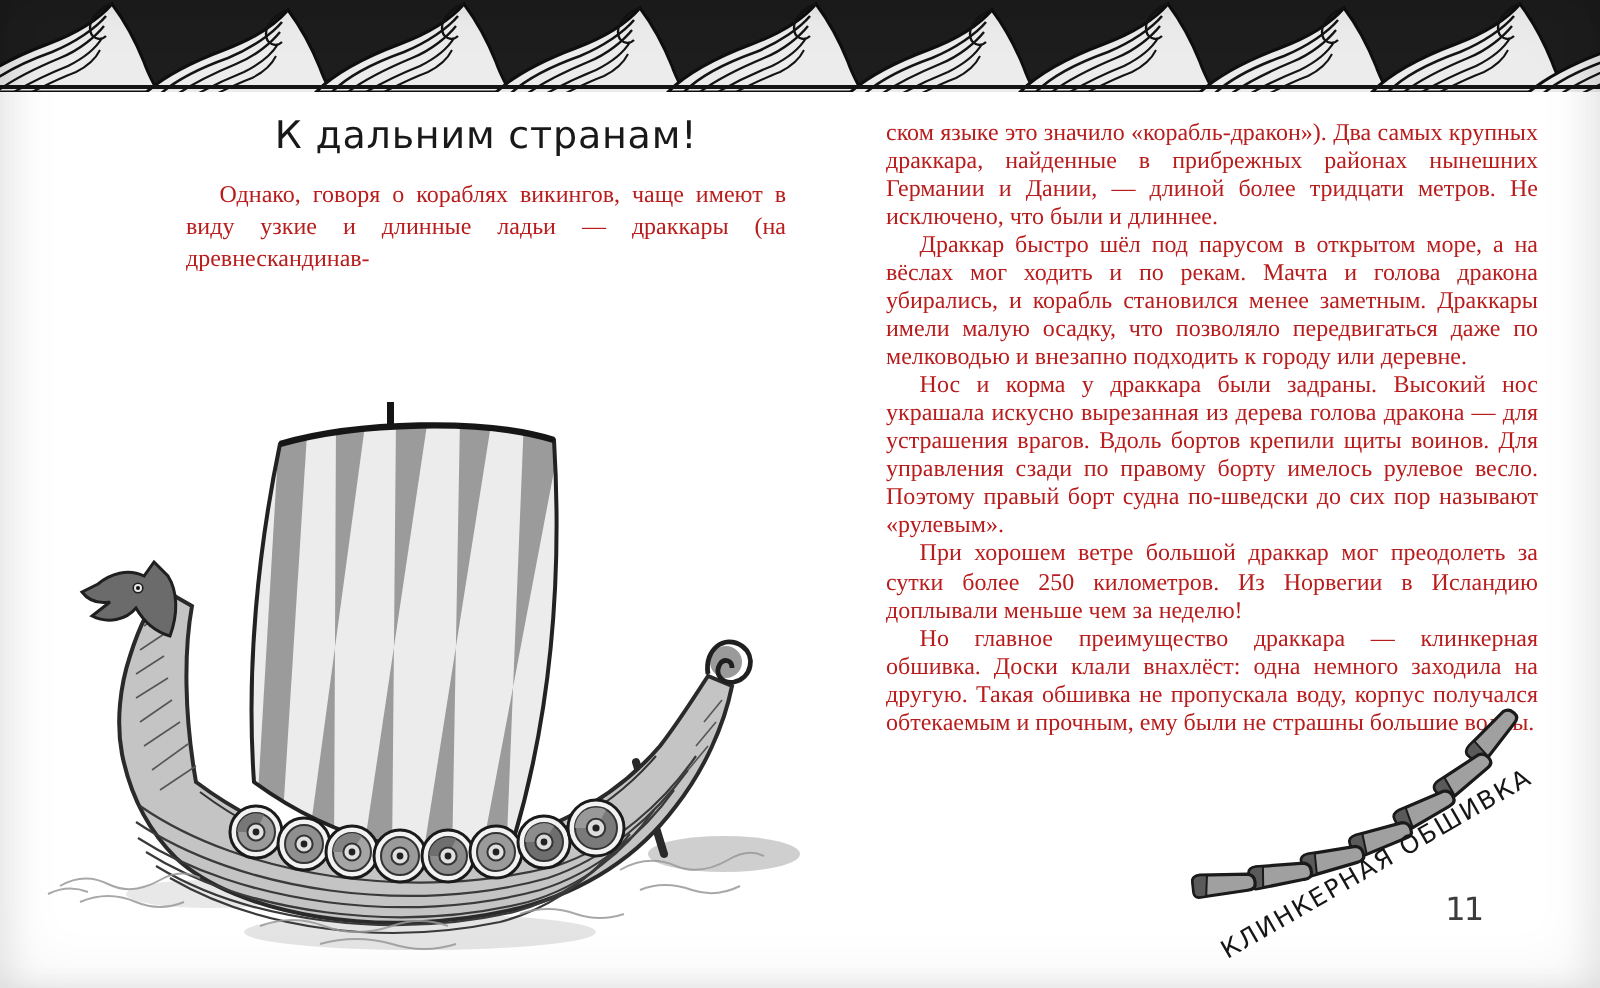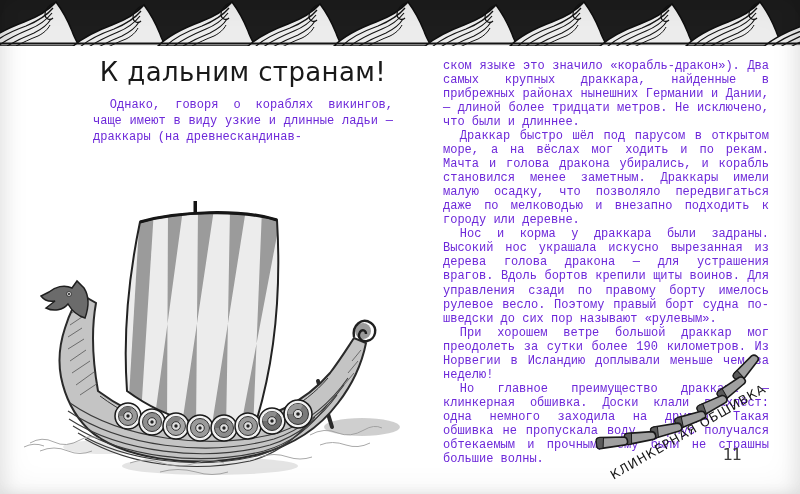--- a/index.html
+++ b/index.html
@@ -11,24 +11,24 @@
   }
   .page-shade{
     position:absolute;inset:0;pointer-events:none;
     box-shadow:inset 0 0 34px rgba(0,0,0,0.07), inset 8px 0 14px rgba(0,0,0,0.05), inset -8px 0 14px rgba(0,0,0,0.05);
   }
   .wave-band{position:absolute;left:0;top:0;width:800px;height:46px;}
   .left-col{position:absolute;left:93px;top:57px;width:300px;}
   .right-col{position:absolute;left:443px;top:59px;width:326px;}
   .title{
     font-family:"DejaVu Sans", sans-serif;
-    font-size:26px;font-weight:500;letter-spacing:.4px;
+    font-size:19px;font-weight:500;letter-spacing:.4px;
     text-align:center;color:#191919;margin:0 0 11px 0;
   }
-  .body-text p{margin:0;font-size:12px;text-align:justify;color:#6d28d9;font-family:Liberation Mono, monospace;}
+  .body-text p{margin:0;font-size:12px;text-align:justify;color:#b91c1c;}
   .left-col .body-text p{line-height:1.32;}
   .right-col .body-text p{line-height:1.17;}
   .body-text p.indent{text-indent:1.4em;}
   .ship{position:absolute;left:10px;top:195px;width:390px;height:295px;}
   .clinker{position:absolute;left:588px;top:350px;width:185px;height:105px;}
   .clinker-caption{
     position:absolute;left:598px;top:424px;width:180px;
     transform:rotate(-30deg);transform-origin:50% 50%;
     font-family:"DejaVu Sans", sans-serif;font-size:12.5px;font-weight:500;
     letter-spacing:1px;color:#161616;text-align:center;white-space:nowrap;
@@ -215,21 +215,21 @@
     <path d="M150,277 q18,-5 36,0 q16,5 32,0"></path>
     <path d="M250,262 q14,-5 28,0 q12,4 24,0"></path>
   </g>
 </svg>
 
 <div class="right-col">
   <div class="body-text">
     <p>ском языке это значило «корабль-дракон»). Два самых крупных драккара, найденные в прибрежных районах нынешних Германии и Дании, — длиной более тридцати метров. Не исключено, что были и длиннее.</p>
     <p class="indent">Драккар быстро шёл под парусом в открытом море, а на вёслах мог ходить и по рекам. Мачта и голова дракона убирались, и корабль становился менее заметным. Драккары имели малую осадку, что позволяло передвигаться даже по мелководью и внезапно подходить к городу или деревне.</p>
     <p class="indent">Нос и корма у драккара были задраны. Высокий нос украшала искусно вырезанная из дерева голова дракона — для устрашения врагов. Вдоль бортов крепили щиты воинов. Для управления сзади по правому борту имелось рулевое весло. Поэтому правый борт судна по-шведски до сих пор называют «рулевым».</p>
-    <p class="indent">При хорошем ветре большой драккар мог преодолеть за сутки более 190 километров. Из Норвегии в Исландию доплывали меньше чем за неделю!</p>
+    <p class="indent">При хорошем ветре большой драккар мог преодолеть за сутки более 250 километров. Из Норвегии в Исландию доплывали меньше чем за неделю!</p>
     <p class="indent">Но главное преимущество драккара — клинкерная обшивка. Доски клали внахлёст: одна немного заходила на другую. Такая обшивка не пропускала воду, корпус получался обтекаемым и прочным, ему были не страшны большие волны.</p>
   </div>
 </div>
 
 <svg class="clinker" viewBox="0 0 185 105">
   <defs>
     <g id="plank">
       <path d="M0,3 Q0,0 4,0 L28,2 Q31,3 31,6 L31,7 Q31,10 27,10 L3,11 Q0,11 0,8 Z" fill="#a0a0a0" stroke="#1a1a1a" stroke-width="1.6"></path>
       <path d="M0,3 Q0,0 4,0 L7.5,0.3 L6,10.8 L3,11 Q0,11 0,8 Z" fill="#5a5a5a" stroke="#1a1a1a" stroke-width="1"></path>
     </g>

